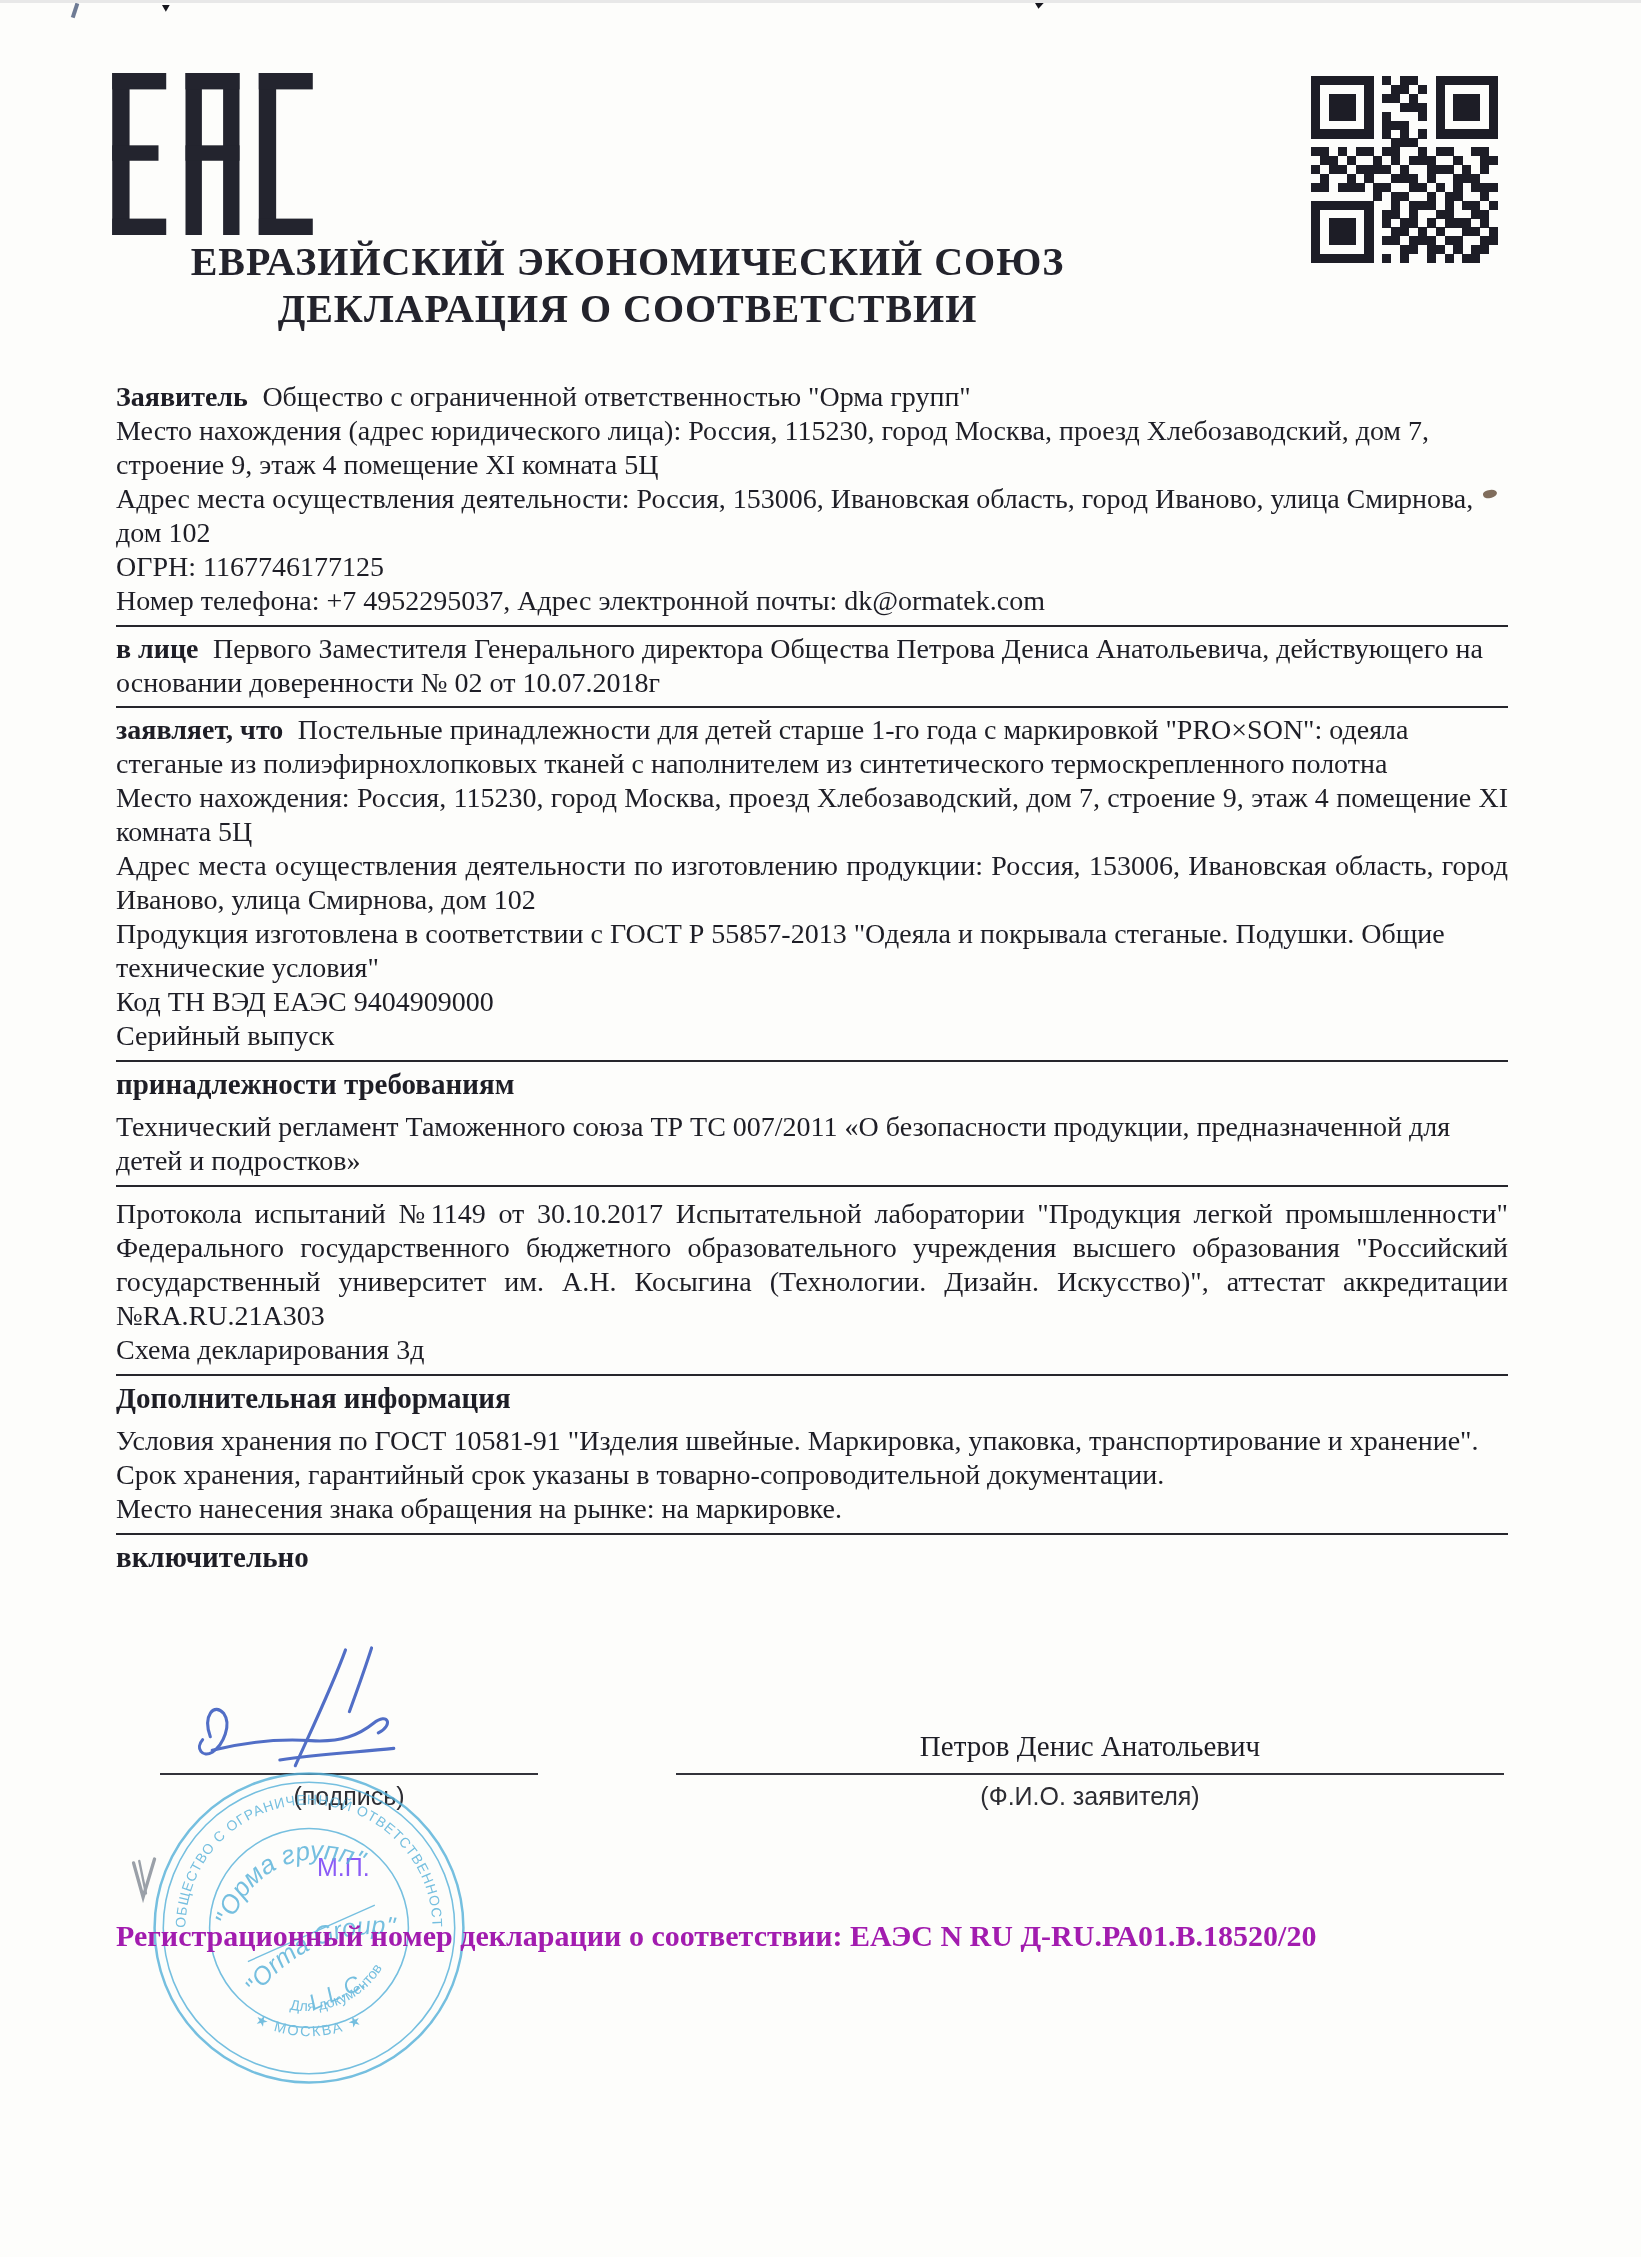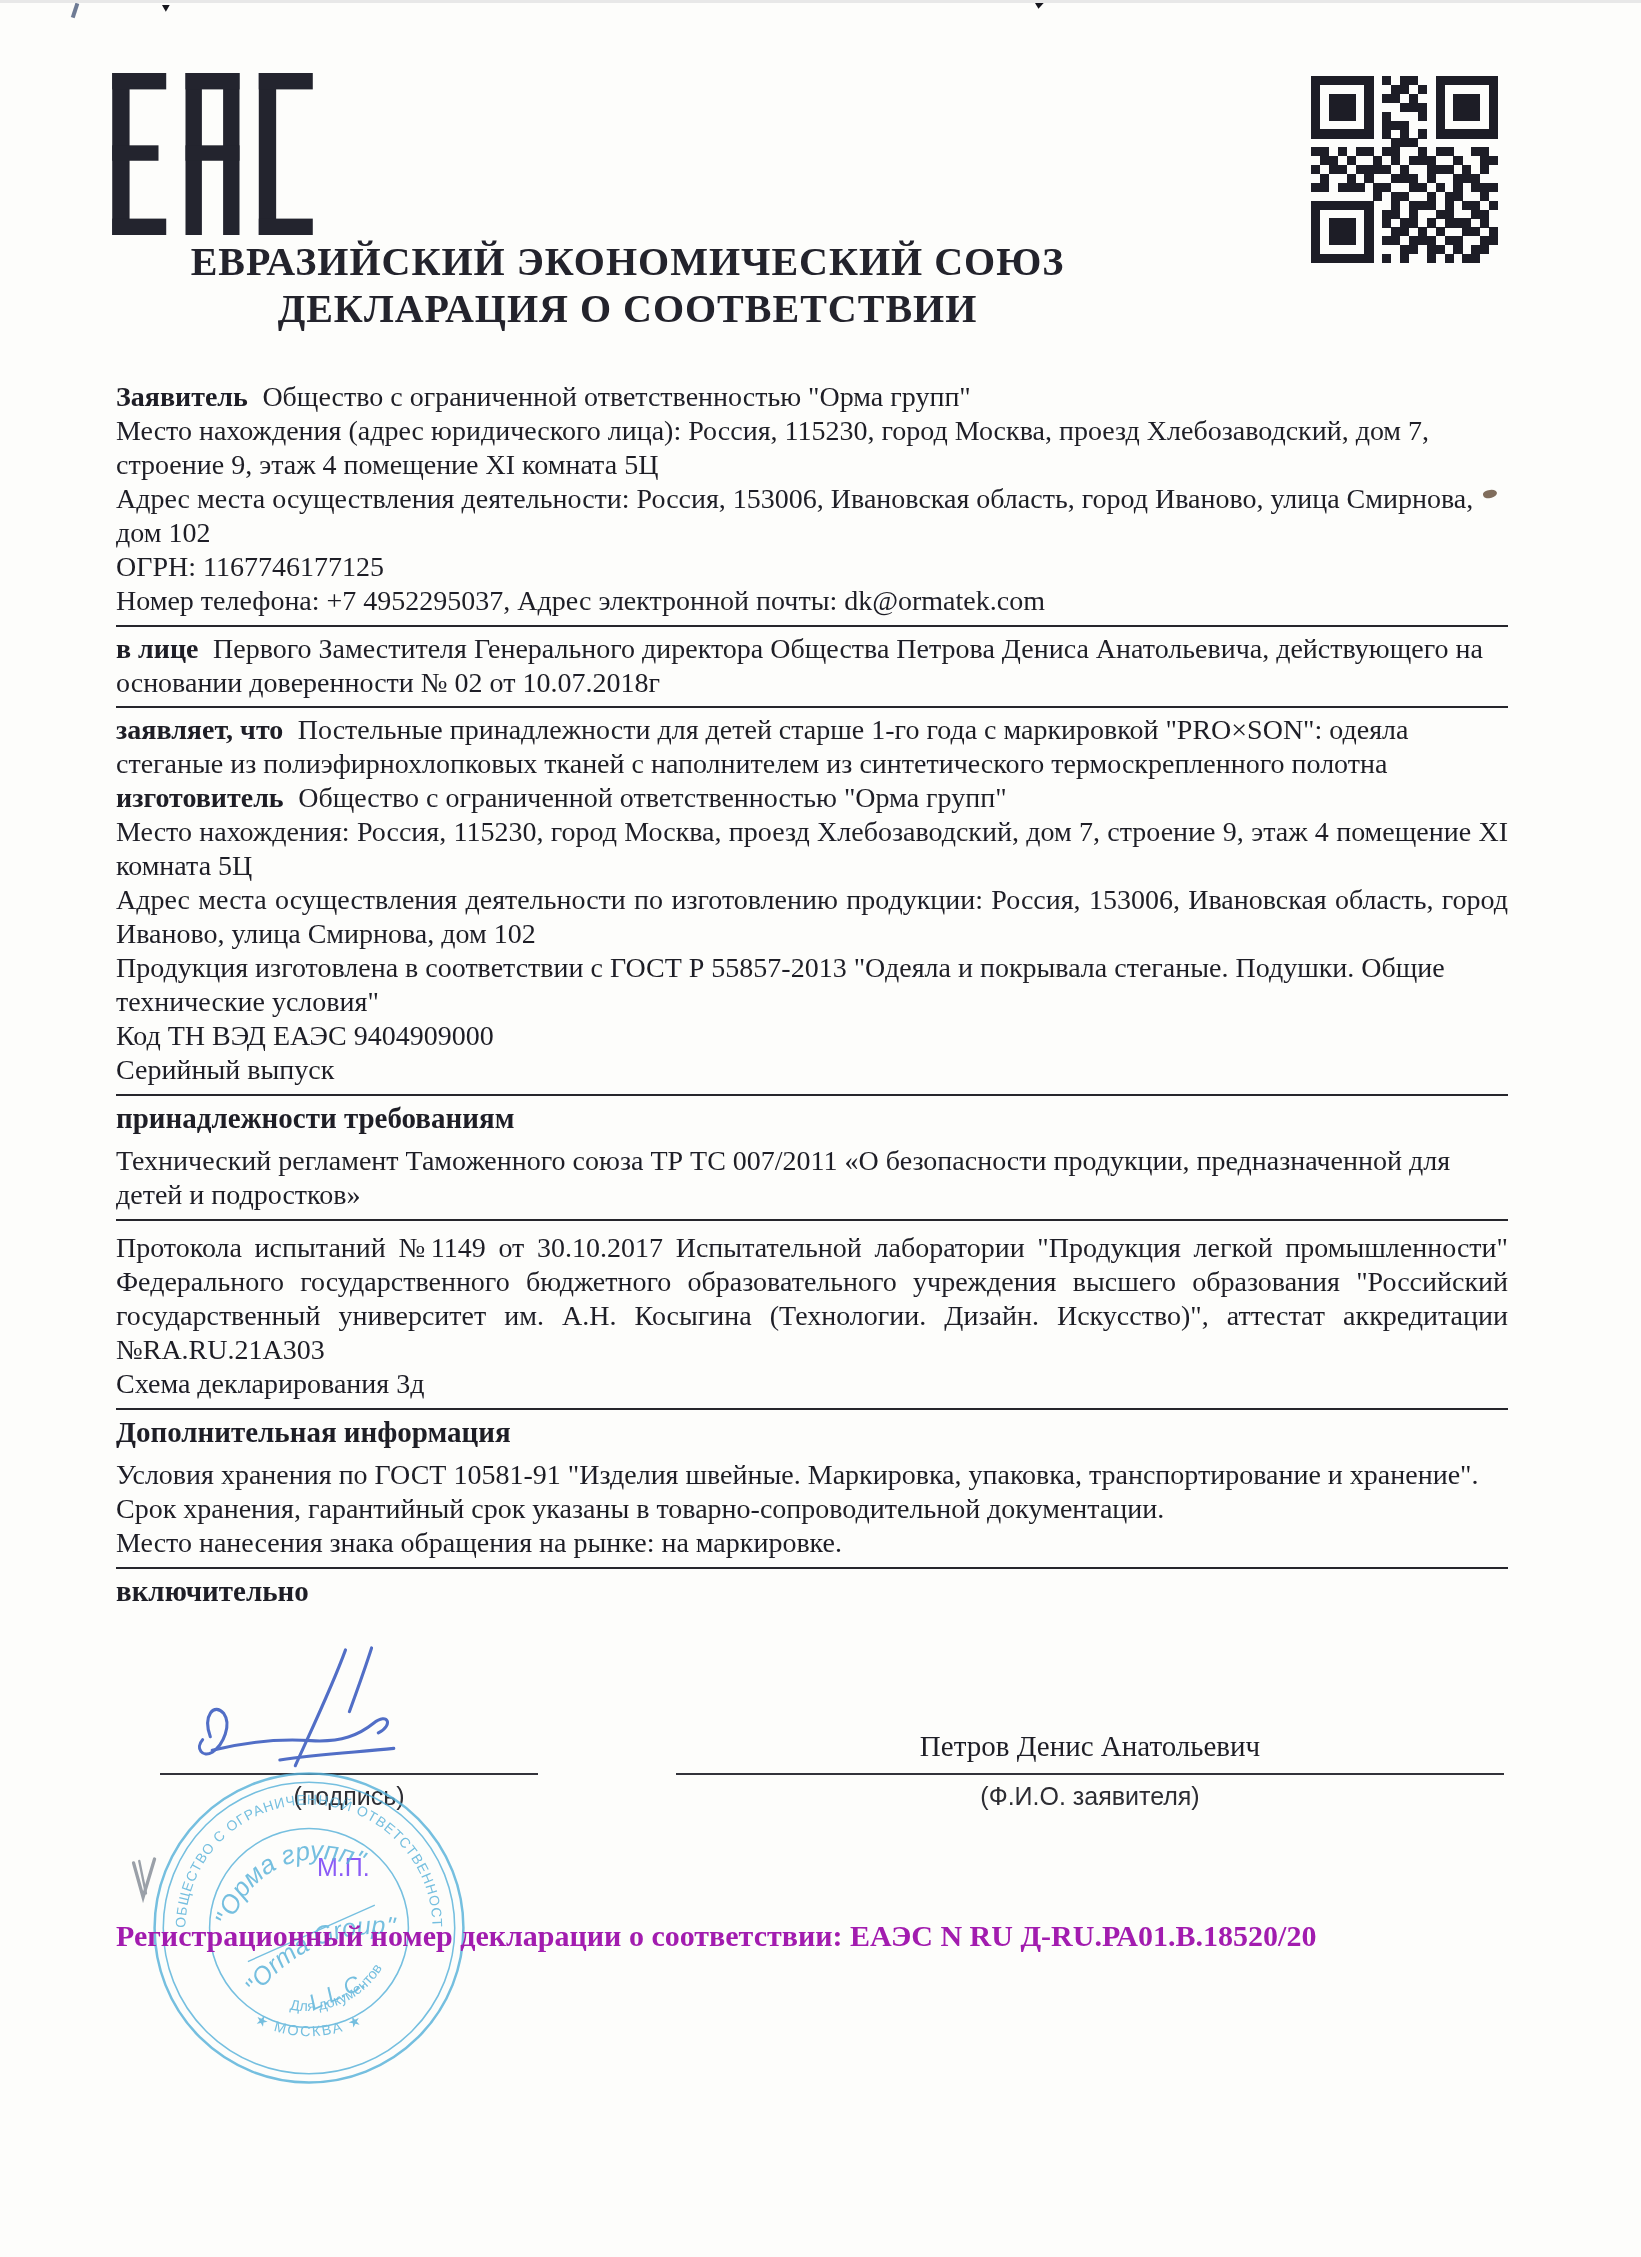--- a/index.html
+++ b/index.html
@@ -340,21 +340,20 @@
   <div class="doc-body" id="doc-body">
       <div class="para"><span class="lead">Заявитель</span><span>Общество с ограниченной ответственностью "Орма групп"</span></div>
       <div class="para"><span>Место нахождения (адрес юридического лица): Россия, 115230, город Москва, проезд Хлебозаводский, дом 7, строение 9, этаж 4 помещение XI комната 5Ц</span></div>
       <div class="para"><span>Адрес места осуществления деятельности: Россия, 153006, Ивановская область, город Иваново, улица Смирнова, дом 102</span></div>
       <div class="para"><span>ОГРН: 1167746177125</span></div>
       <div class="para"><span>Номер телефона: +7 4952295037, Адрес электронной почты: dk@ormatek.com</span></div>
       <div class="rule"></div>
       <div class="para"><span class="lead">в лице</span><span>Первого Заместителя Генерального директора Общества Петрова Дениса Анатольевича, действующего на основании доверенности № 02 от 10.07.2018г</span></div>
       <div class="rule"></div>
       <div class="para"><span class="lead">заявляет, что</span><span>Постельные принадлежности для детей старше 1-го года с маркировкой "PRO×SON": одеяла стеганые из полиэфирнохлопковых тканей с наполнителем из синтетического термоскрепленного полотна</span></div>
-      <div class="para"><span class="lead">изготовитель</span><span>Общество с ограниченной ответственностью "Орма групп"</span></div>
       <div class="para justify"><span>Место нахождения: Россия, 115230, город Москва, проезд Хлебозаводский, дом 7, строение 9, этаж 4 помещение XI комната 5Ц</span></div>
       <div class="para justify"><span>Адрес места осуществления деятельности по изготовлению продукции: Россия, 153006, Ивановская область, город Иваново, улица Смирнова, дом 102</span></div>
       <div class="para"><span>Продукция изготовлена в соответствии с ГОСТ Р 55857-2013 "Одеяла и покрывала стеганые. Подушки. Общие технические условия"</span></div>
       <div class="para"><span>Код ТН ВЭД ЕАЭС 9404909000</span></div>
       <div class="para"><span>Серийный выпуск</span></div>
       <div class="rule"></div>
       <div class="heading"><span>принадлежности требованиям</span></div>
       <div class="para gap"><span>Технический регламент Таможенного союза ТР ТС 007/2011 «О безопасности продукции, предназначенной для детей и подростков»</span></div>
       <div class="rule"></div>
       <div class="para justify gap"><span>Протокола испытаний №1149 от 30.10.2017 Испытательной лаборатории "Продукция легкой промышленности" Федерального государственного бюджетного образовательного учреждения высшего образования "Российский государственный университет им. А.Н. Косыгина (Технологии. Дизайн. Искусство)", аттестат аккредитации №RA.RU.21А303</span></div>

